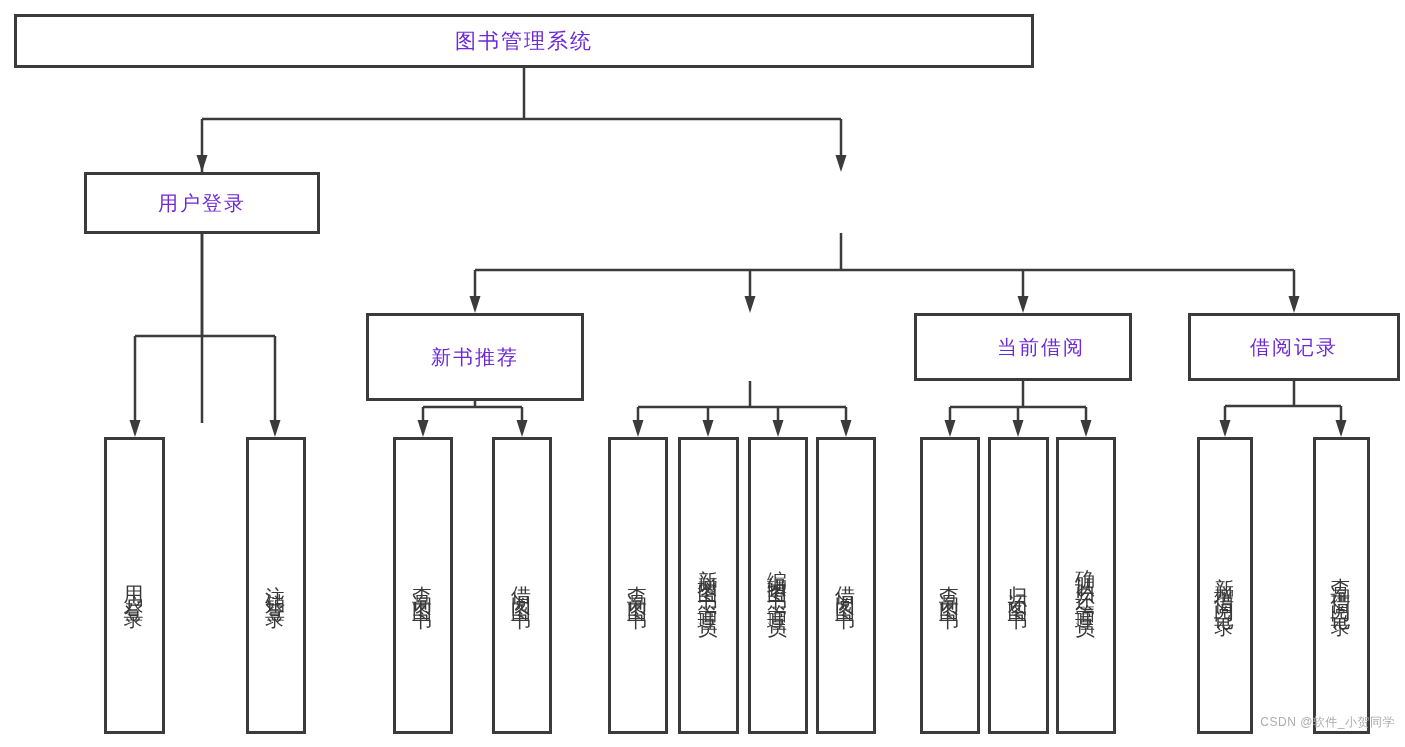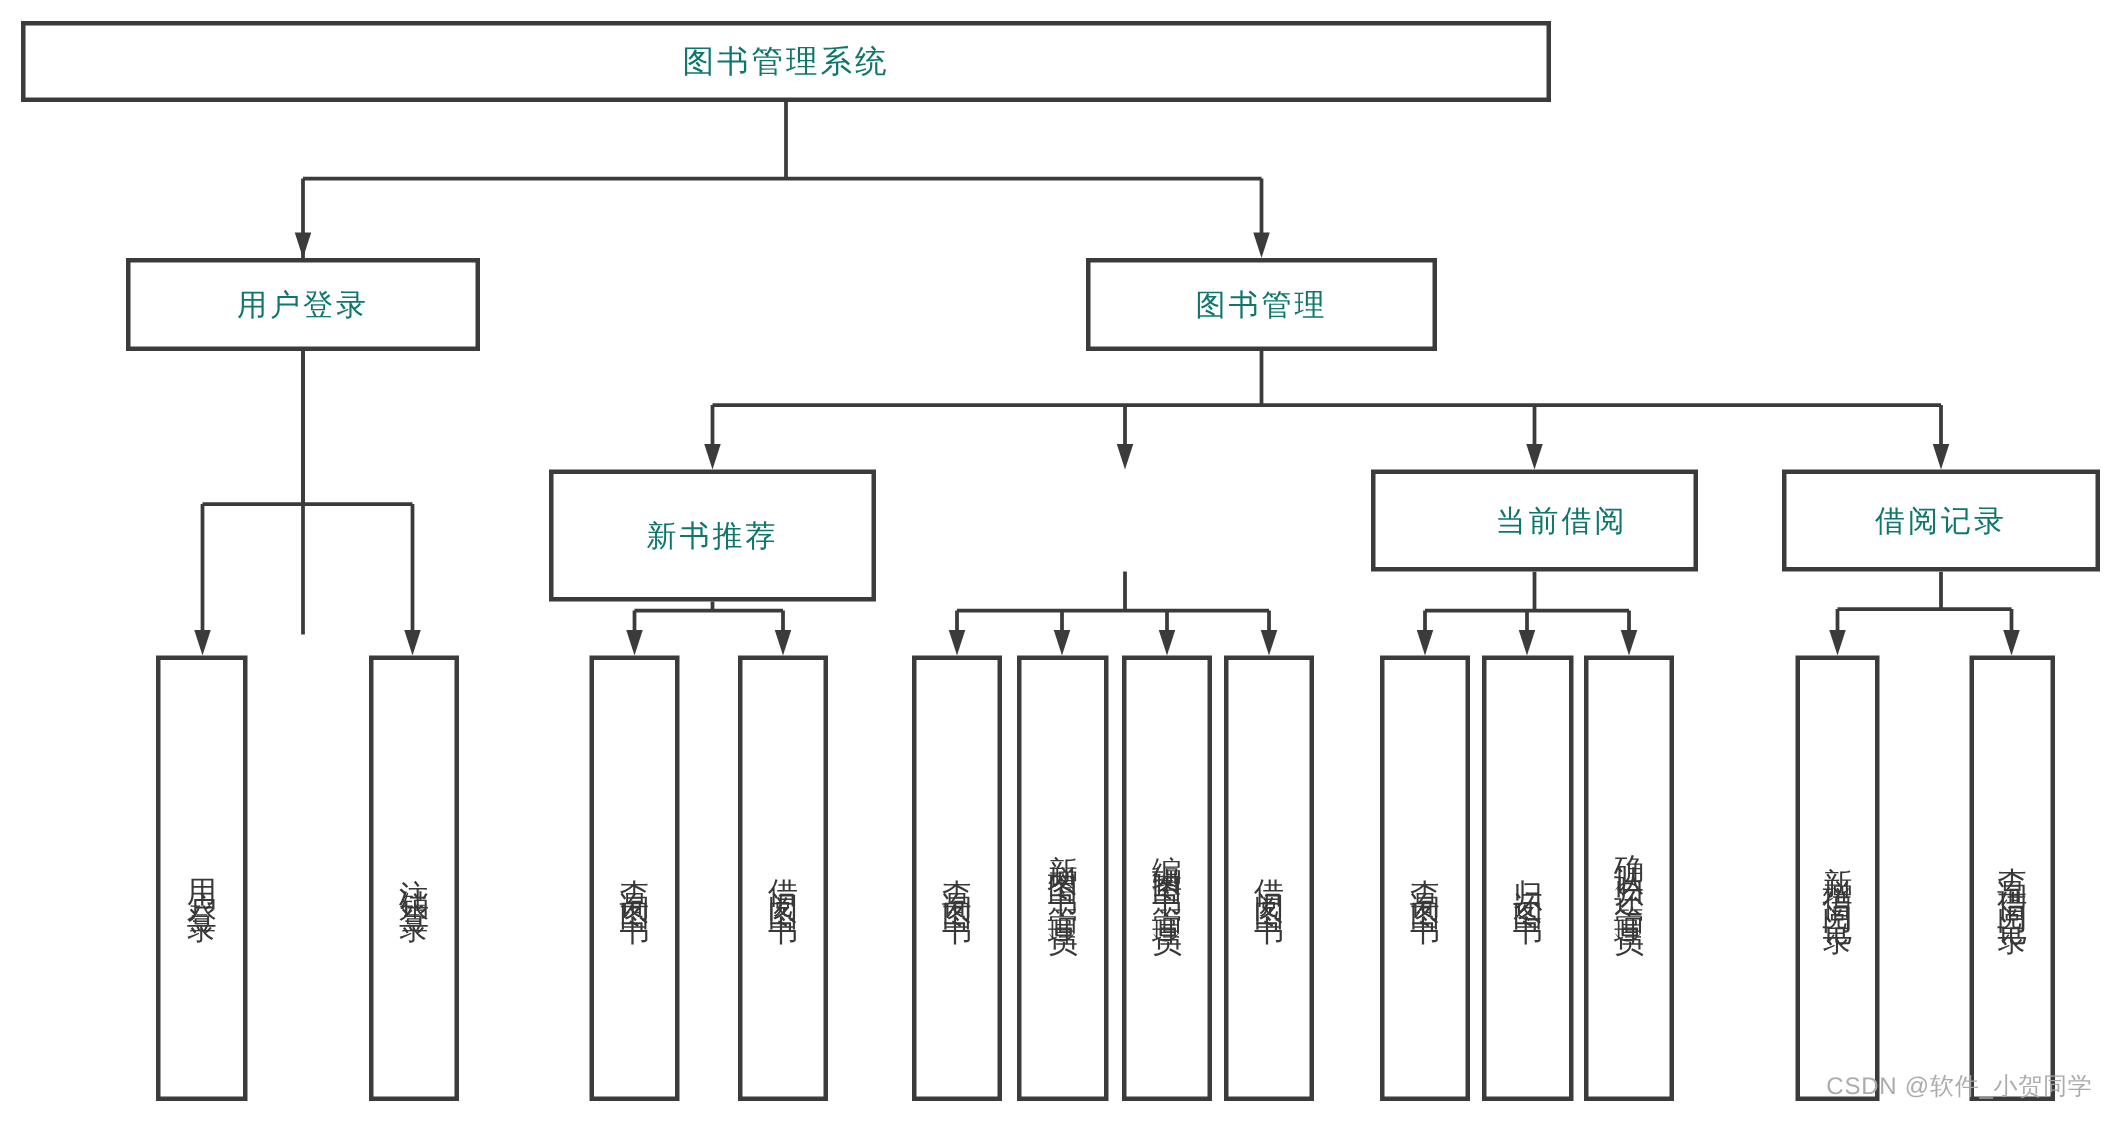--- a/index.html
+++ b/index.html
@@ -8,34 +8,34 @@
     background:#ffffff; overflow:hidden;
     font-family:"Liberation Sans","DejaVu Sans",sans-serif;
   }
   .connector-svg { position:absolute; left:0; top:0; width:1405px; height:747px; z-index:1; }
   .connector-svg path { stroke:#3b3b3b; stroke-width:2.5; fill:none; }
   .connector-svg polygon { fill:#3b3b3b; stroke:none; }
   .hbox {
     position:absolute; box-sizing:border-box; z-index:2;
     border:3px solid #3b3b3b; background:#ffffff;
     display:flex; align-items:center; justify-content:center;
-    font-size:20px; letter-spacing:2px; color:#0f766e;
+    font-size:20px; letter-spacing:2px; color:#6d28d9;
   }
   .root-box { font-size:21px; }
   .leaf {
     position:absolute; top:437px; height:297px; box-sizing:border-box; z-index:2;
     border:3px solid #3b3b3b; background:#ffffff;
     writing-mode:vertical-lr; text-orientation:mixed;
     display:flex; align-items:center; justify-content:center;
     font-size:20px; letter-spacing:8px; color:#383838;
   }
   .leaf-long { letter-spacing:7px; }
   .watermark {
     position:absolute; right:10px; top:714px; z-index:3;
-    font-size:16px; letter-spacing:0.5px; color:rgba(168,168,168,0.95);
+    font-size:12px; letter-spacing:0.5px; color:rgba(168,168,168,0.95);
     white-space:nowrap;
   }
 </style>
 </head>
 <body>
 
 <div class="canvas">
 
   <svg class="connector-svg" viewBox="0 0 1405 747" aria-hidden="true">
 
@@ -83,21 +83,20 @@
     <g>
       <path d="M1294 381 V406 M1225 406 H1341 M1225 406 V423 M1341 406 V423"></path>
       <polygon points="1219.5,420 1230.5,420 1225,437"></polygon>
       <polygon points="1335.5,420 1346.5,420 1341,437"></polygon>
     </g>
   </svg>
 
   <div class="hbox root-box" style="left:14px; top:14px; width:1020px; height:54px;">图书管理系统</div>
 
   <div class="hbox" style="left:84px; top:172px; width:236px; height:62px;">用户登录</div>
-  <div class="hbox" style="left:724px; top:172px; width:234px; height:62px;">图书管理</div>
 
   <div class="hbox" style="left:366px; top:313px; width:218px; height:88px;">新书推荐</div>
   <div class="hbox" style="left:914px; top:313px; width:218px; height:68px;padding-left:36px;">当前借阅</div>
   <div class="hbox" style="left:1188px; top:313px; width:212px; height:68px;">借阅记录</div>
 
   <div class="leaf" style="left:104px; width:61px;">用户登录</div>
   <div class="leaf" style="left:246px; width:60px;">注销登录</div>
 
   <div class="leaf" style="left:393px; width:60px;">查询图书</div>
   <div class="leaf" style="left:492px; width:60px;">借阅图书</div>

